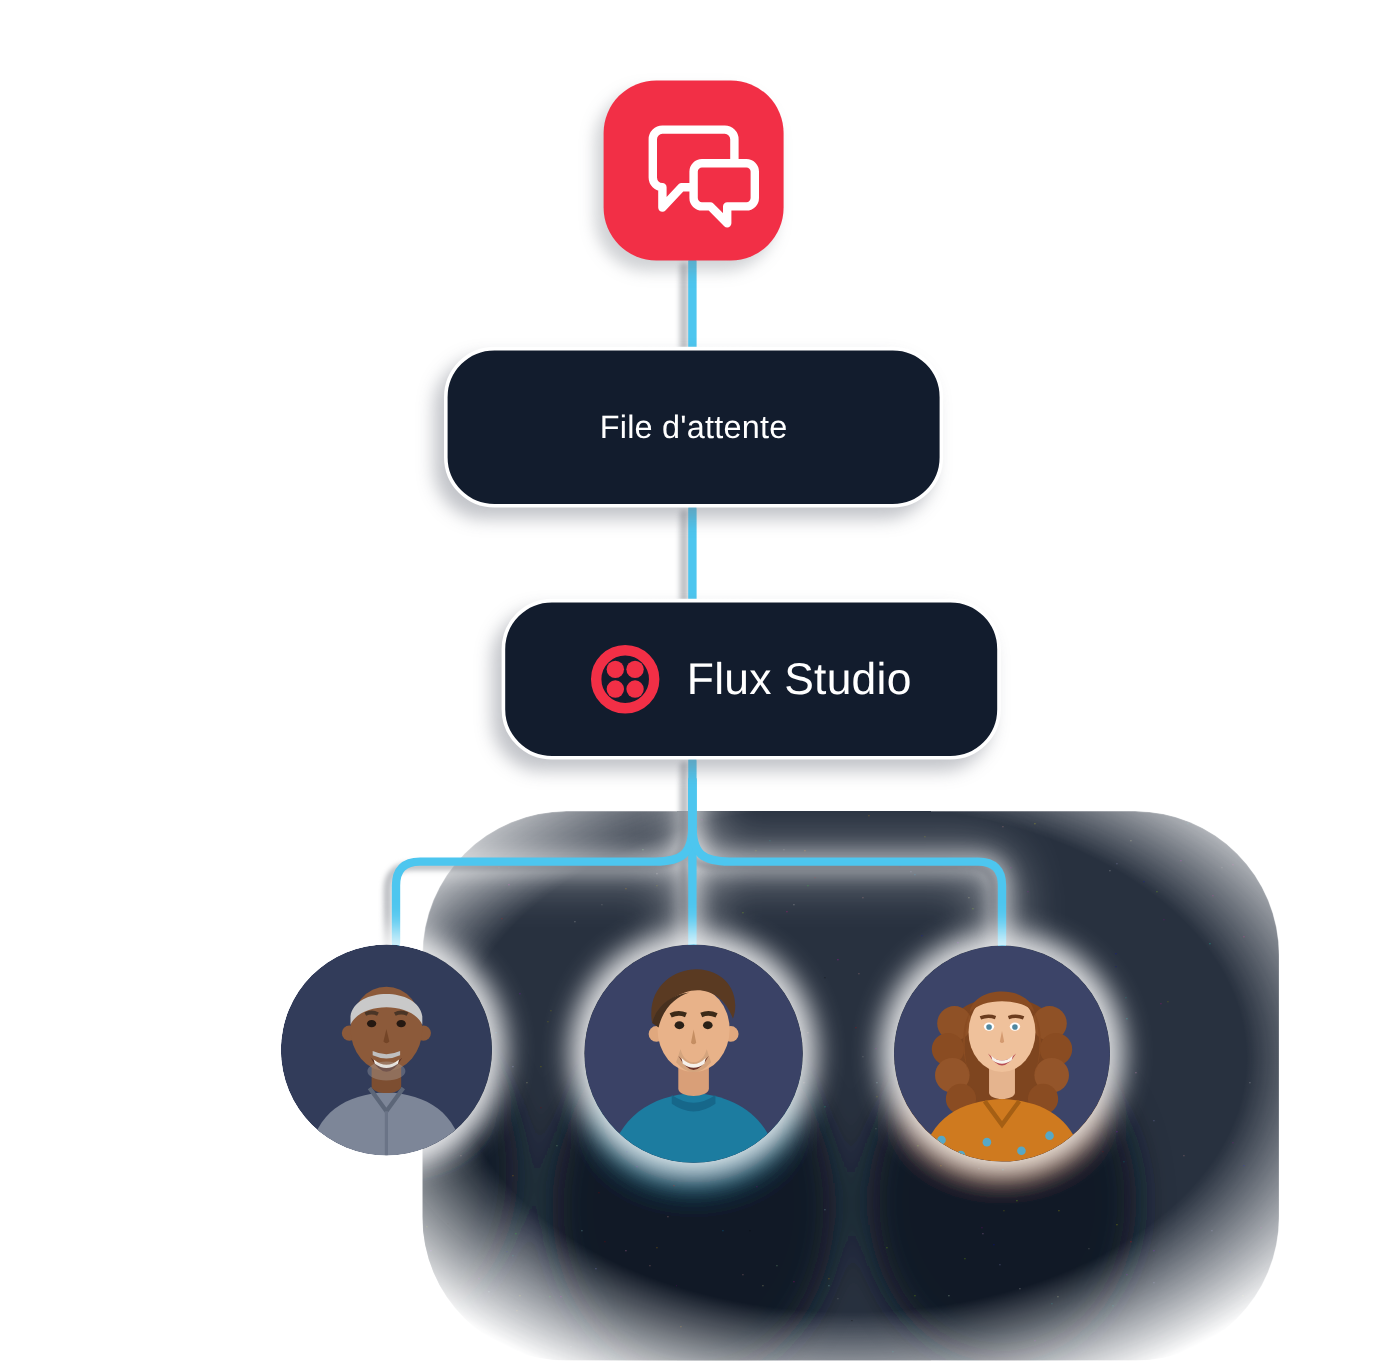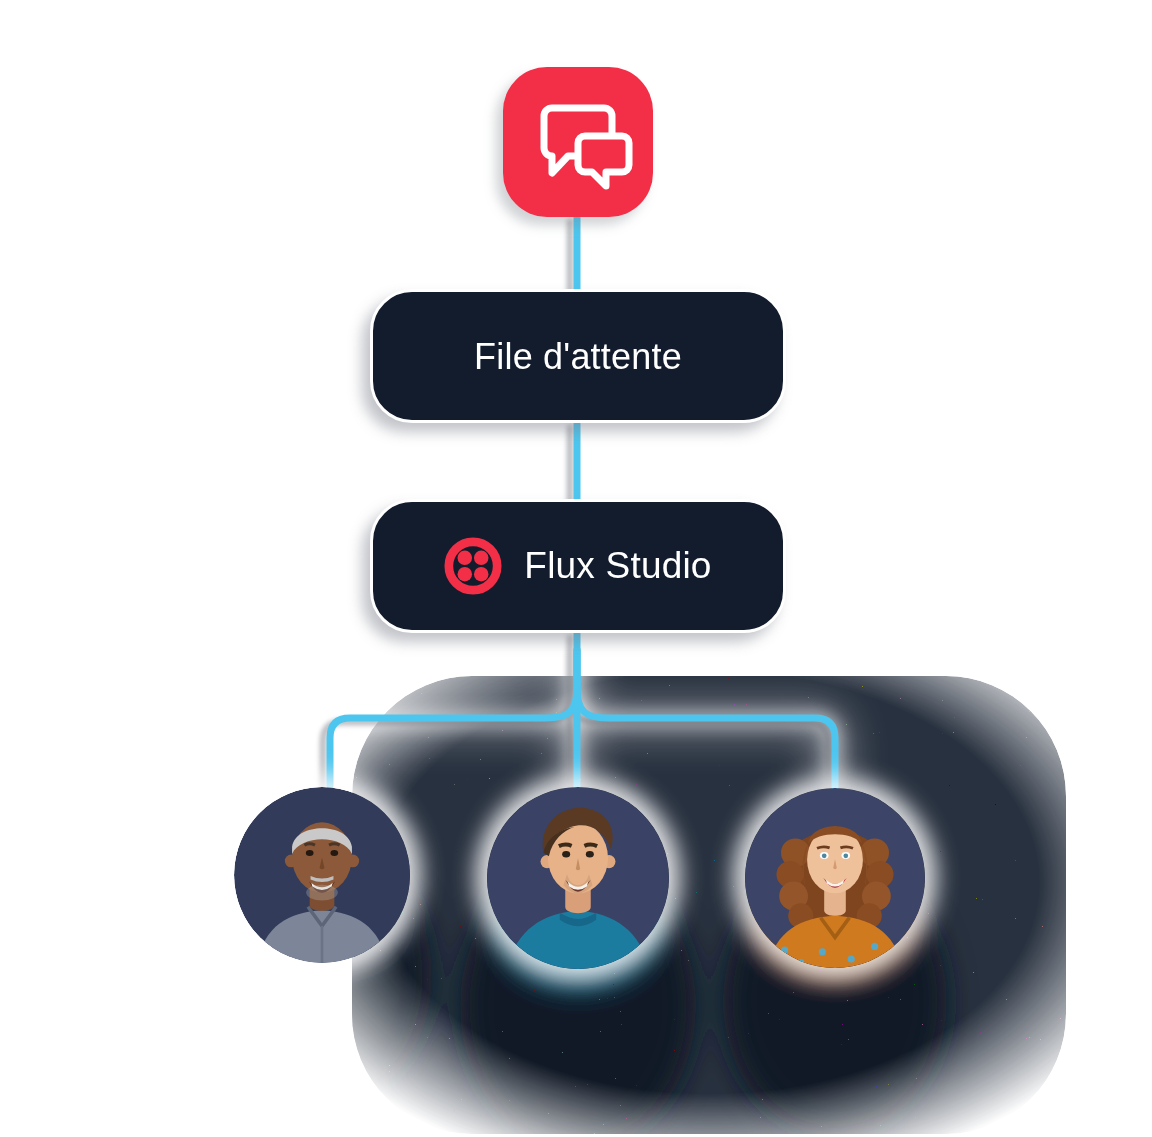--- a/index.html
+++ b/index.html
@@ -58,24 +58,24 @@
     border: 3px solid #ffffff;
     border-radius: 42px;
     box-sizing: border-box;
     z-index: 4;
     box-shadow: -8px 9px 14px rgba(120,125,135,0.45);
     display: flex; align-items: center; justify-content: center;
     color: #ffffff;
   }
   .node-queue { top: 289px; flex-direction: column; }
   .node-queue span {
-    font-size: 36px; line-height: 45px; font-weight: 500;
+    font-size: 27px; line-height: 45px; font-weight: 500;
     letter-spacing: 0.2px; white-space: nowrap;
   }
-  .node-studio { top: 499px; flex-direction: row; gap: 22px; }
+  .node-studio { top: 499px; flex-direction: row; gap: 22px; margin-left: 48px; }
   .node-studio .studio-label {
     font-size: 37px; font-weight: 500; letter-spacing: 0.2px; white-space: nowrap;
   }
   .twilio-logo { width: 58px; height: 58px; display: block; }
   
   .avatar {
     position: absolute;
     border-radius: 50%;
     z-index: 3;
     box-shadow: 0 0 22px 12px rgba(255,255,255,0.85);

